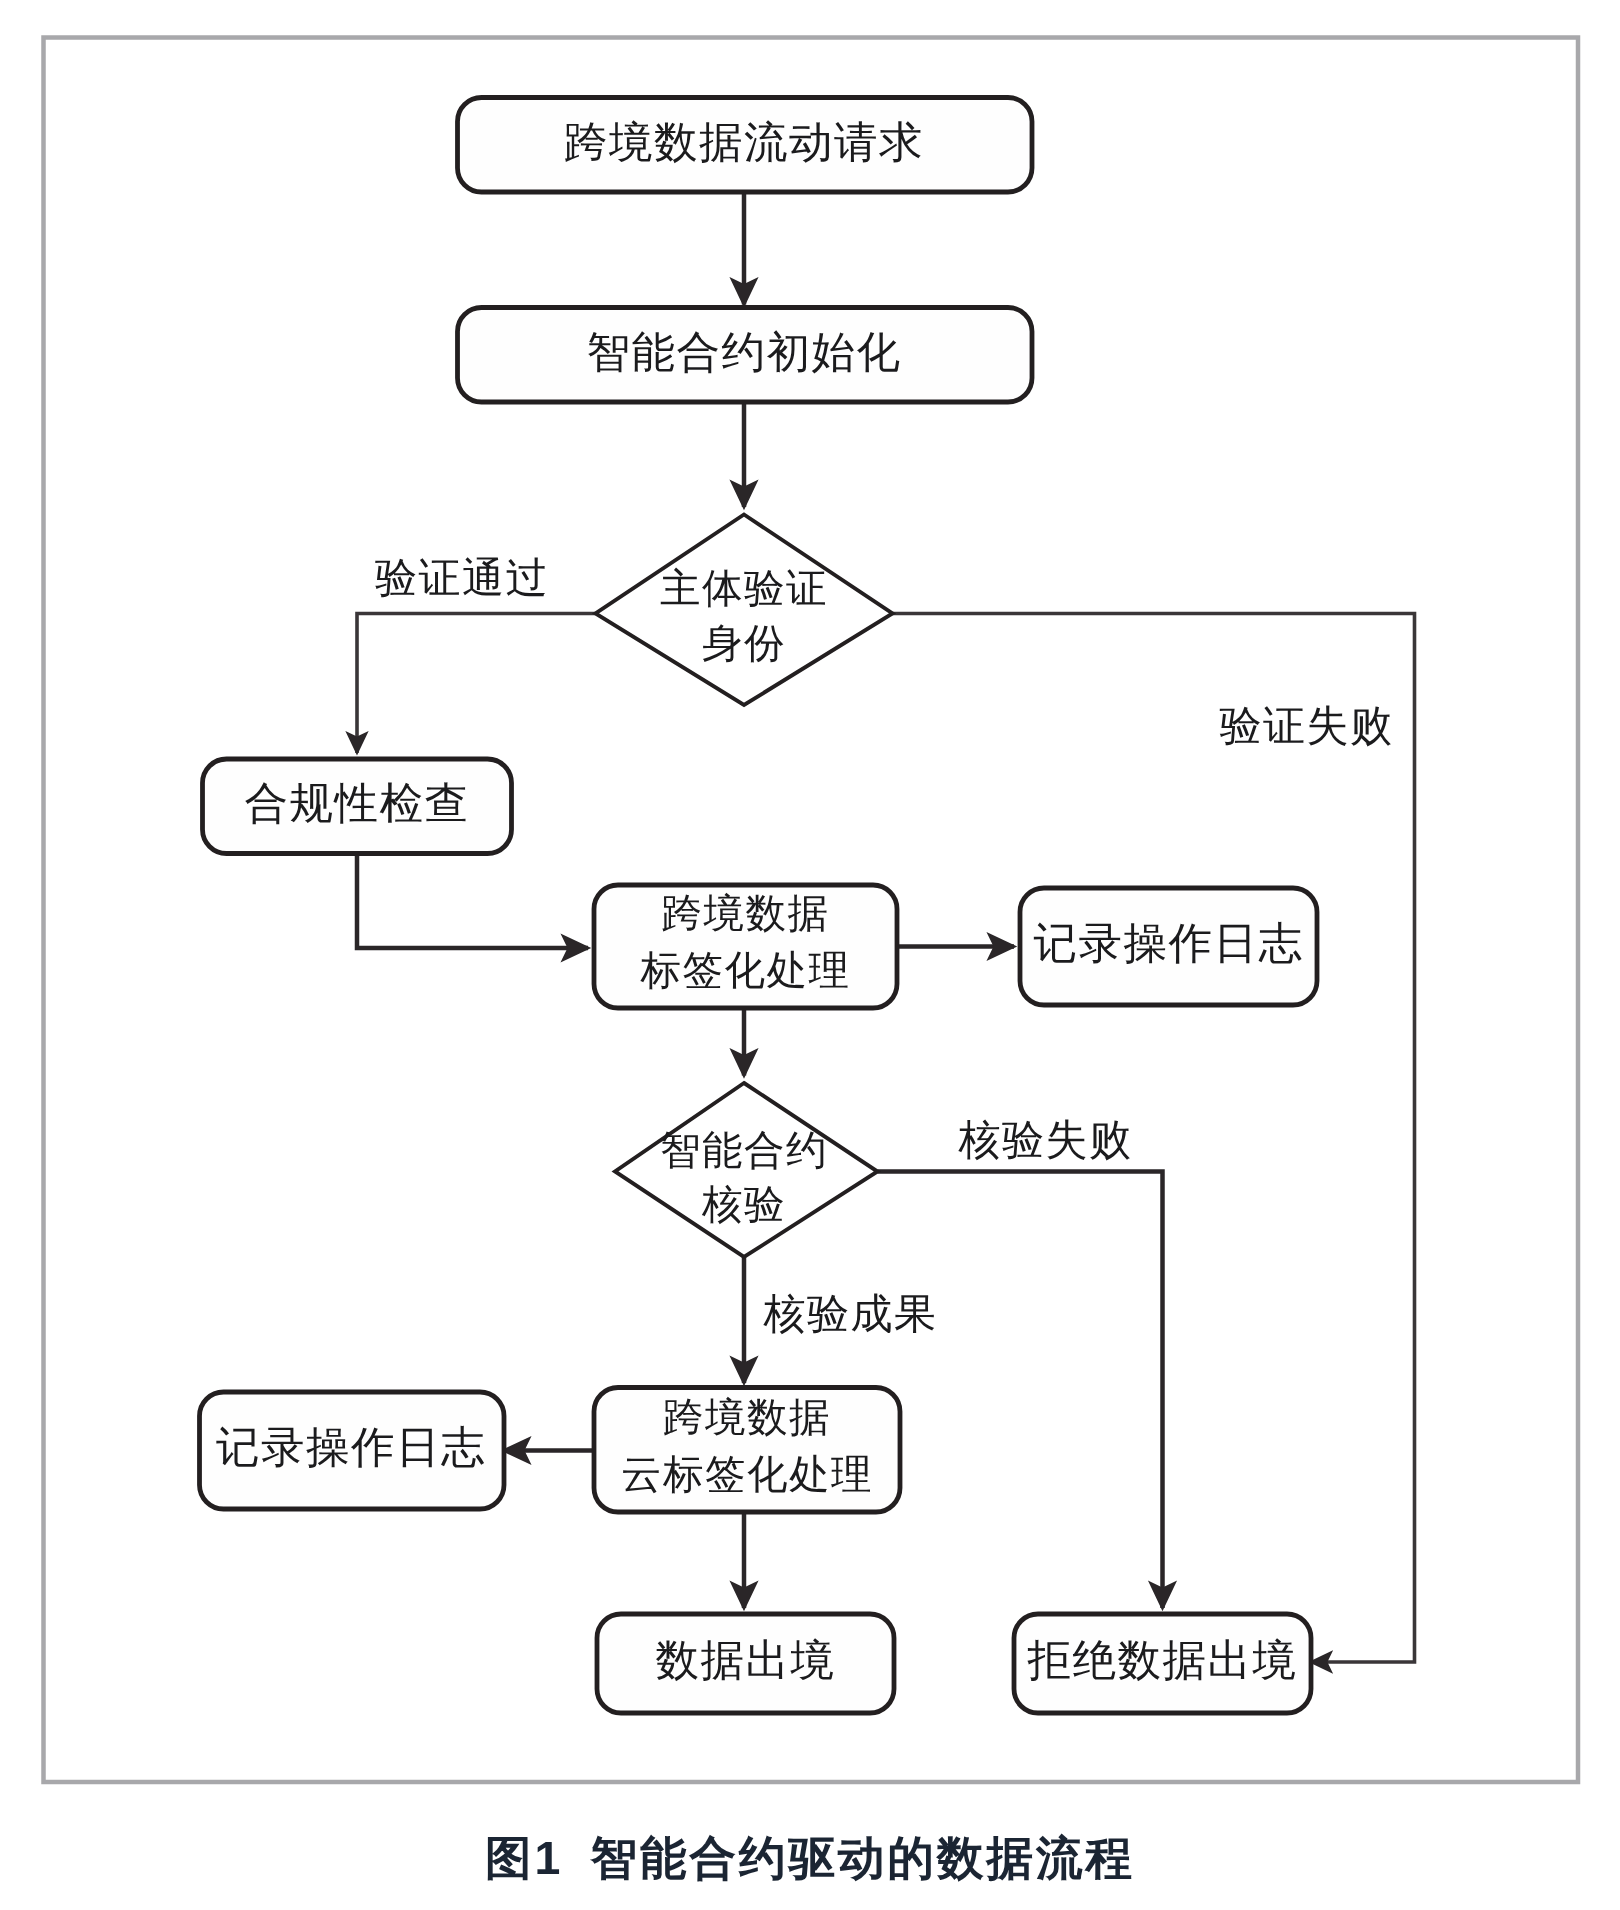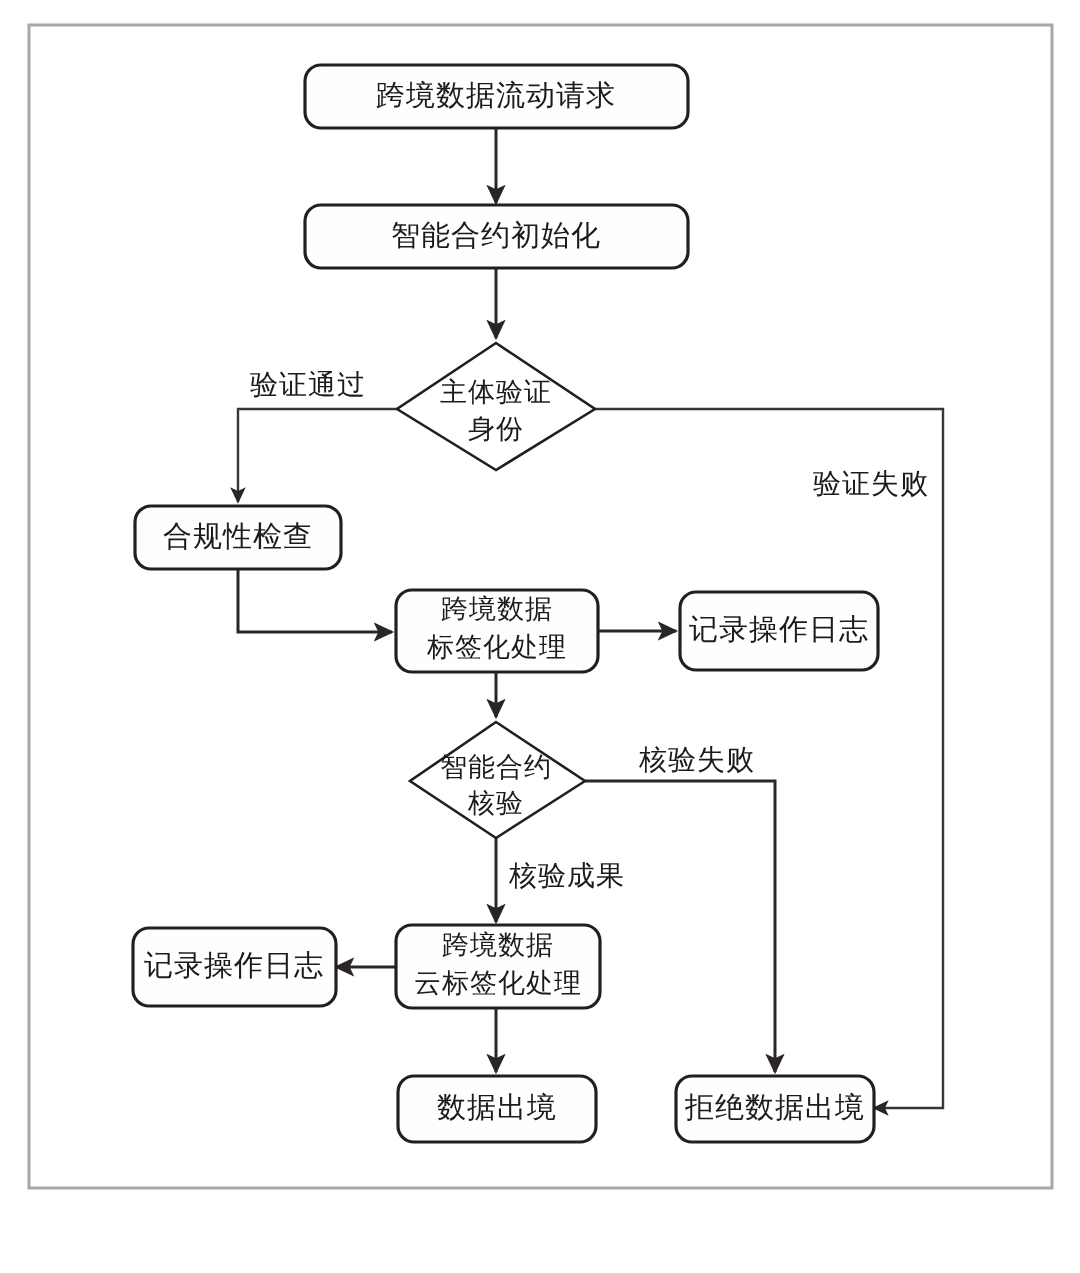--- a/index.html
+++ b/index.html
@@ -186,14 +186,17 @@
 
     <text class="edge-label" x="308" y="388">验证通过</text>
 
     <text class="edge-label" x="871" y="487">验证失败</text>
 
     <text class="edge-label" x="697" y="763">核验失败</text>
 
     <text class="edge-label" x="567" y="879">核验成果</text>
   </svg>
 
+  <div class="caption">
+    <span class="cap-num">图1</span><span>智能合约驱动的数据流程</span>
+  </div>
 
 </div>
 
 </body></html>

